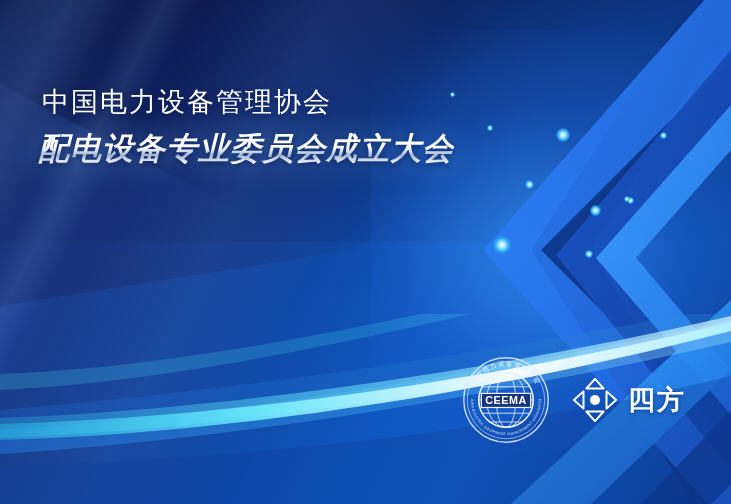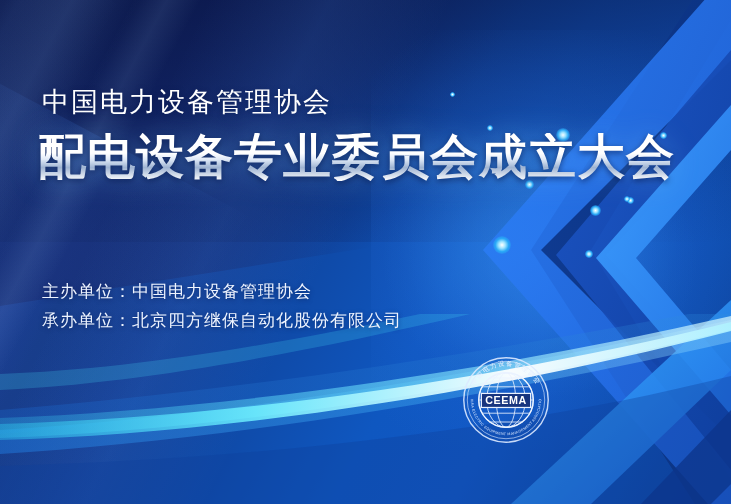--- a/index.html
+++ b/index.html
@@ -81,22 +81,22 @@
 
   .org-line{
     position:absolute;left:42px;top:84px;
     font-size:27px;letter-spacing:2px;color:#ffffff;
     font-weight:400;
     text-shadow:0 1px 5px rgba(0,20,70,.55);
   }
 
   .main-title{
     position:absolute;left:38px;top:133px;
-    font-size:48px;line-height:1;
-    font-weight:bold;
+    font-size:31px;line-height:1;
+    font-weight:bold;font-style:italic;
     letter-spacing:1px;
     color:#ffffff;
     background:linear-gradient(180deg,#ffffff 0%,#ffffff 42%,#dfe9f7 55%,#9fb4d2 72%,#ffffff 100%);
     -webkit-background-clip:text;background-clip:text;
     -webkit-text-fill-color:transparent;
     filter:drop-shadow(0 2px 3px rgba(4,22,74,.65)) drop-shadow(0 0 14px rgba(120,200,255,.35));
   }
 
   .meta{
     position:absolute;left:42px;top:277px;
@@ -237,24 +237,20 @@
       <path d="M0 152 C230 146 500 120 731 62 L731 190 L0 190 Z" fill="#0d3f9c" opacity=".35"></path>
       <path d="M0 60 C120 56 260 34 420 0 L470 0 C280 44 130 70 0 76 Z" fill="#45d9f7" opacity=".22"></path>
     </svg>
   </div>
 
   <div class="content">
 
     <div class="org-line">中国电力设备管理协会</div>
     <div class="main-title">配电设备专业委员会成立大会</div>
 
-    <div class="meta">
-      <div>主办单位：中国电力设备管理协会</div>
-      <div>承办单位：北京四方继保自动化股份有限公司</div>
-    </div>
 
 
     <div class="logos">
 
       <div class="seal">
         <svg viewBox="0 0 100 100">
           <defs>
             <path id="arcTop" d="M50 50 m-39 0 a39 39 0 0 1 78 0" fill="none"></path>
             <path id="arcBot" d="M50 50 m-40 0 a40 40 0 0 0 80 0" fill="none"></path>
           </defs>
@@ -278,16 +274,30 @@
 
           <text font-family="'Liberation Sans',sans-serif" font-size="7.2" fill="#e6efff" letter-spacing="1.6">
             <textPath href="#arcTop" startOffset="50%" text-anchor="middle">中国电力设备管理协会</textPath>
           </text>
           <text font-family="'Liberation Sans',sans-serif" font-size="4.1" fill="#dbe8ff" letter-spacing="0.35">
             <textPath href="#arcBot" startOffset="50%" text-anchor="middle">CHINA ELECTRIC EQUIPMENT MANAGEMENT ASSOCIATION</textPath>
           </text>
         </svg>
       </div>
 
+      <div class="sifang">
+        <div class="sifang-mark">
+          <svg viewBox="0 0 48 48">
+            <g fill="none" stroke="#ffffff" stroke-width="2.1" stroke-linejoin="round">
+              <path d="M24 2 L33 12 L15 12 Z"></path>
+              <path d="M24 46 L33 36 L15 36 Z"></path>
+              <path d="M2 24 L12 15 L12 33 Z"></path>
+              <path d="M46 24 L36 15 L36 33 Z"></path>
+            </g>
+            <circle cx="24" cy="24" r="5.2" fill="#ffffff"></circle>
+          </svg>
+        </div>
+        <div class="sifang-text">四方</div>
+      </div>
 
     </div>
   </div>
 </div>
 
 </body></html>

